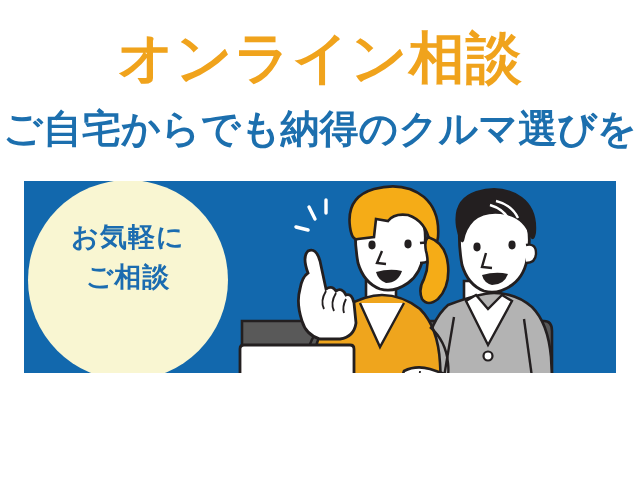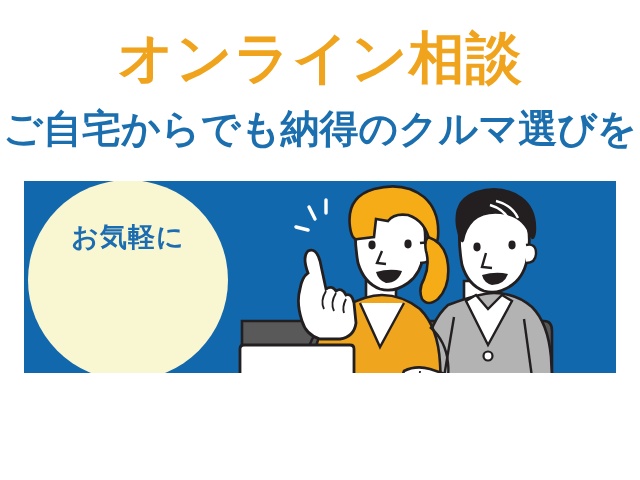--- a/index.html
+++ b/index.html
@@ -220,16 +220,17 @@
       <g>
         <path d="M505 210 L545 210 L540 252 L510 252 Z" fill="#ffffff" stroke="#231f20" stroke-width="2.6"></path>
         <path d="M502 204 L548 204 L548 212 L502 212 Z" fill="#ffffff" stroke="#231f20" stroke-width="2.6"></path>
         <ellipse cx="525" cy="231" rx="7" ry="9" fill="#f0b21c" stroke="#231f20" stroke-width="2.2"></ellipse>
       </g>
 
     </svg>
 
     <div id="badge-text">
       <div>お気軽に</div>
+      <div>ご相談</div>
     </div>
 
   </div>
 </div>
 
 </body></html>

